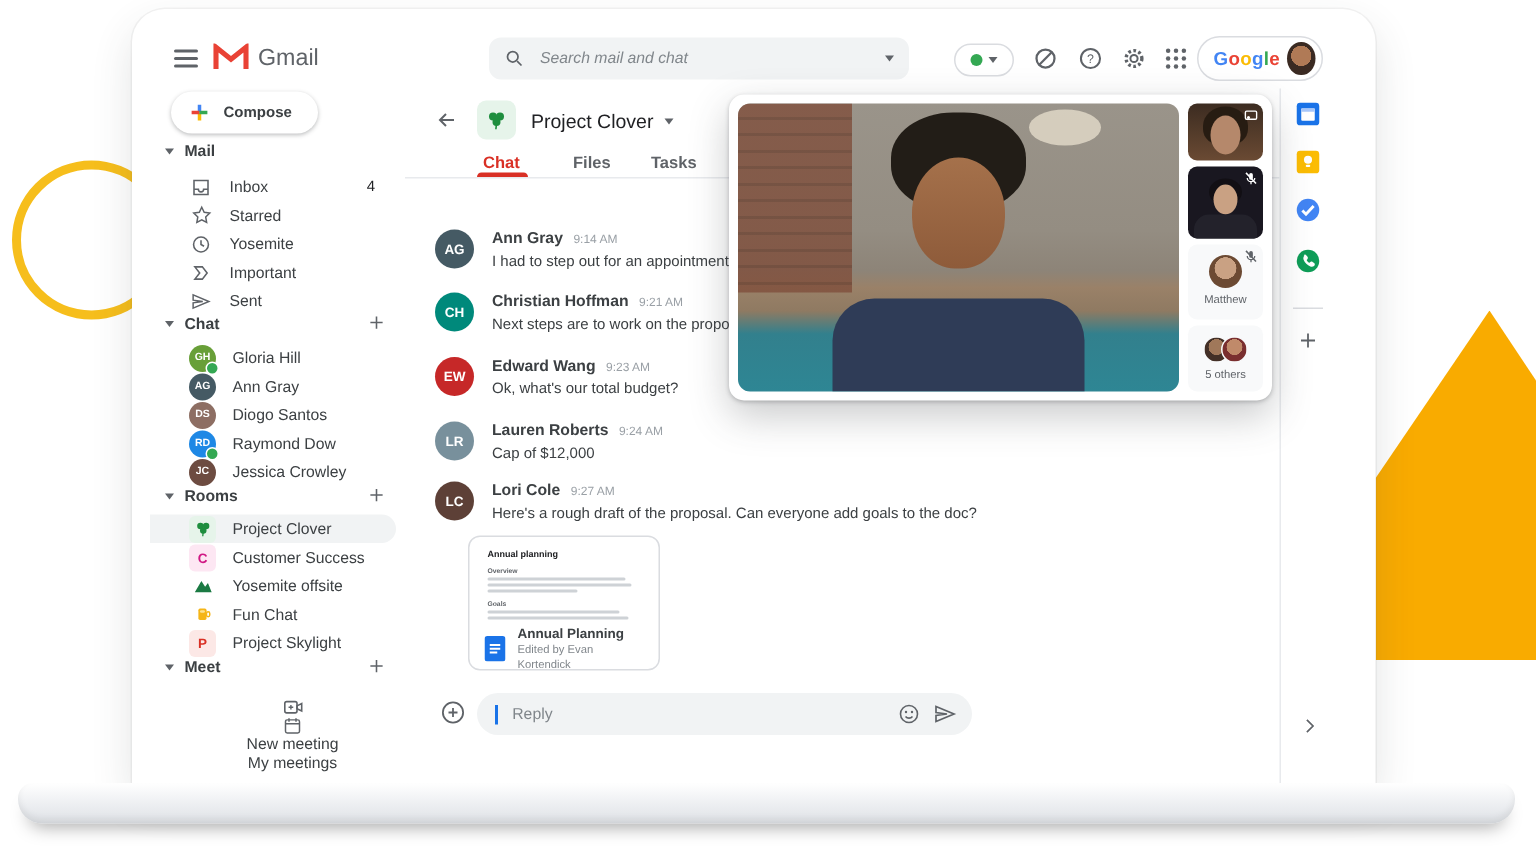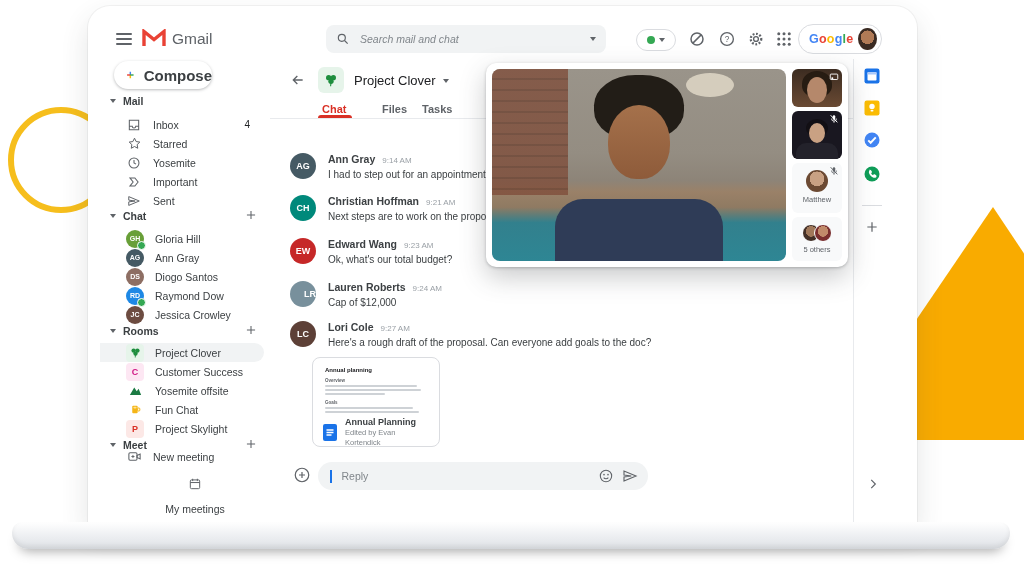--- a/index.html
+++ b/index.html
@@ -24,21 +24,21 @@
   .search input::placeholder{color:#80868b;}
   .status-pill{position:absolute;left:536px;top:10px;width:38px;height:20px;border:1px solid #dadce0;border-radius:11px;display:flex;align-items:center;justify-content:center;gap:4px;cursor:pointer;}
   .gdot{width:8px;height:8px;border-radius:50%;background:#34a853;}
   .caret{width:0;height:0;border-left:3.5px solid transparent;border-right:3.5px solid transparent;border-top:4.5px solid #5f6368;}
   .tico{position:absolute;top:11px;width:18px;height:18px;color:#5f6368;cursor:pointer;}
   .gchip{position:absolute;left:698px;top:5px;width:84px;height:30px;border:1px solid #dadce0;border-radius:16px;display:flex;align-items:center;padding:0 4px 0 10px;box-sizing:border-box;gap:5px;cursor:pointer;}
   .gletters{display:flex;font-size:12.5px;font-weight:700;letter-spacing:.2px;}
   .tb-avatar{width:22px;height:22px;border-radius:50%;background:radial-gradient(circle at 50% 42%,#b07a56 0 42%,#3a2a22 43%);}
   
   .compose{position:absolute;left:14px;top:42px;width:98px;height:28px;background:#fff;border-radius:15px;box-shadow:0 1px 3px rgba(60,64,67,.35);display:flex;align-items:center;gap:9px;padding-left:12px;box-sizing:border-box;cursor:pointer;}
-  .compose span{font-size:15px;font-weight:700;color:#3c4043;}
+  .compose span{font-size:10px;font-weight:700;color:#3c4043;}
   .shead{position:absolute;left:10px;height:16px;display:flex;align-items:center;gap:7px;cursor:pointer;text-align:center;}
   .shead b{font-size:10.5px;color:#3c4043;font-weight:700;}
   .sadd{position:absolute;left:144px;width:16px;height:16px;color:#5f6368;cursor:pointer;}
   .srow{position:absolute;left:0;width:164px;height:19px;display:flex;align-items:center;gap:11px;padding-left:26px;box-sizing:border-box;border-radius:0 16px 16px 0;cursor:pointer;white-space:nowrap;}
   .srow.sel{background:#f1f3f4;}
   .srow .lb{font-size:10.5px;color:#3c4043;}
   .srow .cnt{margin-left:auto;margin-right:14px;font-size:10px;color:#202124;}
   .sic{width:16px;height:16px;color:#5f6368;flex:0 0 16px;display:flex;align-items:center;justify-content:center;}
   .sav{width:18px;height:18px;border-radius:50%;flex:0 0 18px;position:relative;display:flex;align-items:center;justify-content:center;}
   .sav i{font-style:normal;font-size:7px;font-weight:700;color:#fff;}
@@ -355,21 +355,21 @@
       <div class="shead" style="top:418px;">
         <span class="caret"></span>
         <b>Meet</b>
       </div>
       <span class="sadd" style="top:418px;">
           <svg viewBox="0 0 24 24" width="14" height="14">
             <path d="M12 5v14M5 12h14" stroke="currentColor" stroke-width="1.8"></path>
           </svg>
         </span>
 
-      <div class="srow" style="top:428px;">
+      <div class="srow" style="top:444px;flex-direction:column;">
         <span class="sic">
             <svg viewBox="0 0 24 24" width="15" height="15">
               <rect x="3" y="6" width="13" height="12" rx="2" fill="none" stroke="currentColor" stroke-width="1.7"></rect>
               <path d="M16 10.5L21 8v8l-5-2.5z" fill="none" stroke="currentColor" stroke-width="1.7"></path>
               <path d="M9.5 9.5v5M7 12h5" stroke="currentColor" stroke-width="1.5"></path>
             </svg>
           </span>
         <span class="lb">New meeting</span>
       </div>
       <div class="srow" style="top:457px;flex-direction:column;">
@@ -397,21 +397,21 @@
             </g>
           </svg>
       </div>
       <div class="roomtitle">
         <span>Project Clover</span>
         <span class="caret"></span>
       </div>
 
       <span class="tab active" style="left:222px;">Chat</span>
       <span class="tab" style="left:282px;">Files</span>
-      <span class="tab" style="left:322px;text-align:center;">Tasks</span>
+      <span class="tab" style="left:334px;text-align:center;">Tasks</span>
       <div class="tabu"></div>
       <div class="tabline"></div>
 
       <div class="msg" style="top:134px;">
         <span class="mav" style="background: rgb(69, 90, 100);">
             <i>AG</i>
           </span>
         <div>
           <div><span class="mname">Ann Gray</span><span class="mtime">9:14 AM</span></div>
           <div class="mtext">I had to step out for an appointment. What did</div>
@@ -429,21 +429,21 @@
       <div class="msg" style="top:219px;">
         <span class="mav" style="background: rgb(198, 40, 40);">
             <i>EW</i>
           </span>
         <div>
           <div><span class="mname">Edward Wang</span><span class="mtime">9:23 AM</span></div>
           <div class="mtext">Ok, what's our total budget?</div>
         </div>
       </div>
       <div class="msg" style="top:262px;">
-        <span class="mav" style="background: rgb(120, 144, 156); justify-content: flex-end;">
+        <span class="mav" style="background: rgb(120, 144, 156);">
             <i>LR</i>
           </span>
         <div>
           <div><span class="mname">Lauren Roberts</span><span class="mtime">9:24 AM</span></div>
           <div class="mtext">Cap of $12,000</div>
         </div>
       </div>
       <div class="msg" style="top:302px;">
         <span class="mav" style="background: rgb(93, 64, 55);">
             <i>LC</i>

